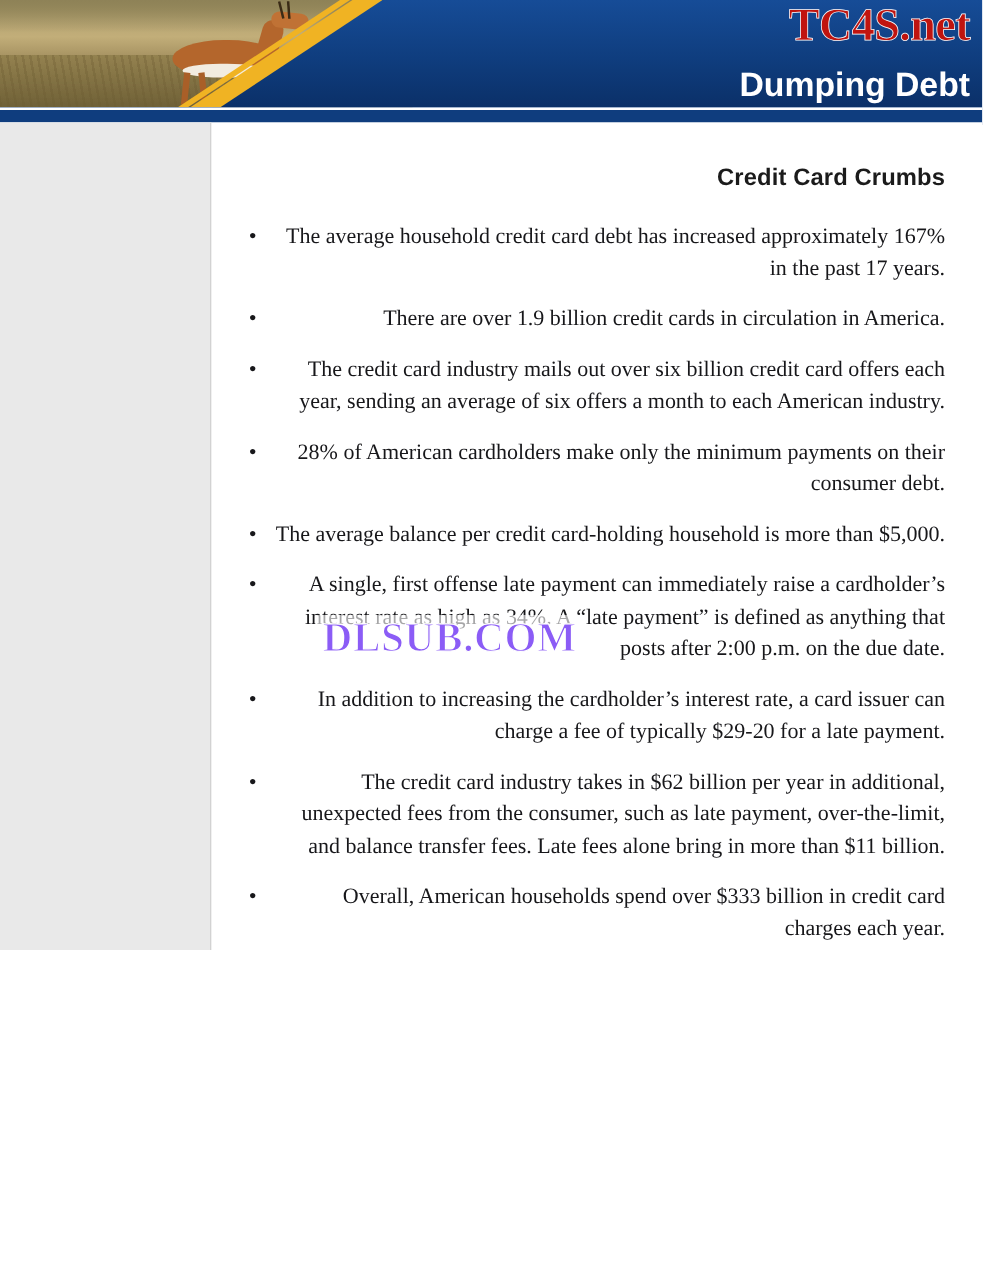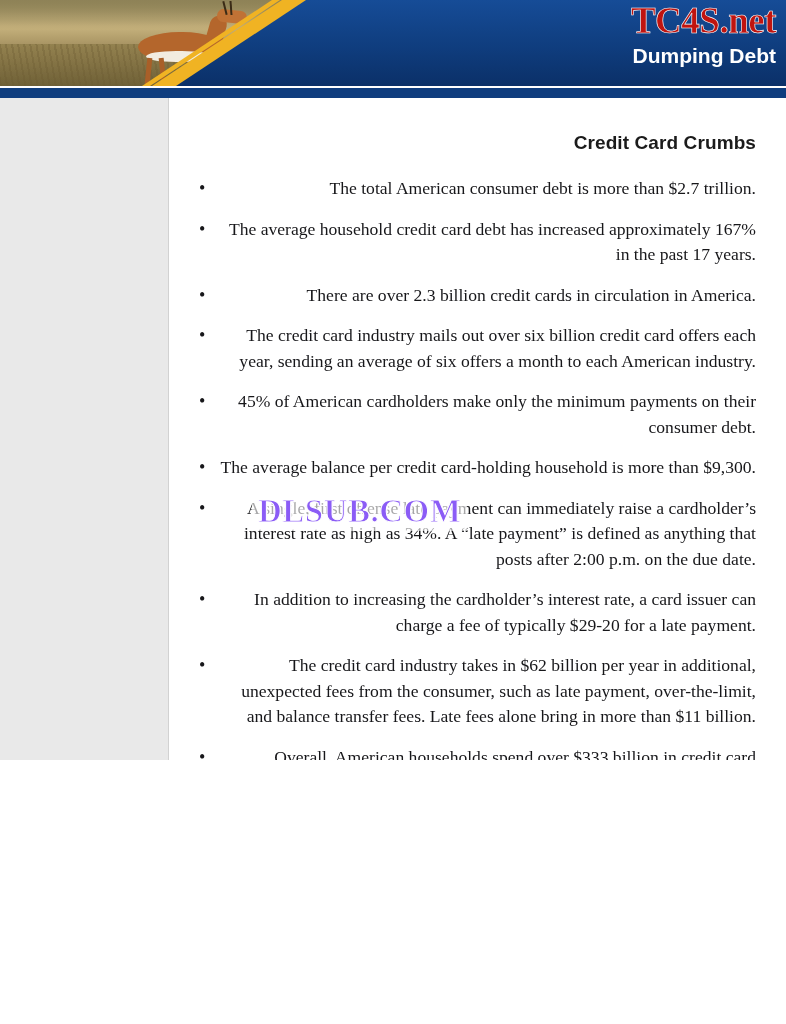--- a/index.html
+++ b/index.html
@@ -170,24 +170,24 @@
   }
   .brand-name {
     font-family: "Liberation Serif", serif;
     font-weight: bold;
     font-size: 37px;
     color: #c0140f;
     -webkit-text-stroke: 0.6px #ffffff;
     letter-spacing: -0.5px;
   }
   .brand-sub {
-    margin-top: 6px;
+    margin-top: 16px;
     font-family: "Liberation Sans", sans-serif;
     font-weight: bold;
-    font-size: 21px;
+    font-size: 27px;
     color: #ffffff;
     letter-spacing: 0px;
   }
   .header-rule {
     position: absolute;
     top: 86px;
     left: 0;
     width: 786px;
     height: 10px;
     background: #0f3d7e;
@@ -311,26 +311,25 @@
       <div class="brand-sub">Dumping Debt</div>
     </div>
   </div>
   <div class="header-rule"></div>
 
   <div class="body-area">
     <div class="left-rail"></div>
     <div class="content">
       <h1 class="doc-title">Credit Card Crumbs</h1>
       <ul class="bullets">
-        <li>The total American consumer debt is more than $2.7 trillion.</li>
         <li>The average household credit card debt has increased approximately 167% in the past 17 years.</li>
-        <li>There are over 2.3 billion credit cards in circulation in America.</li>
+        <li>There are over 1.9 billion credit cards in circulation in America.</li>
         <li>The credit card industry mails out over six billion credit card offers each year, sending an average of six offers a month to each American industry.</li>
-        <li>45% of American cardholders make only the minimum payments on their consumer debt.</li>
-        <li>The average balance per credit card-holding household is more than $9,300.</li>
+        <li>28% of American cardholders make only the minimum payments on their consumer debt.</li>
+        <li>The average balance per credit card-holding household is more than $5,000.</li>
         <li>A single, first offense late payment can immediately raise a cardholder’s interest rate as high as 34%. A “late payment” is defined as anything that posts after 2:00 p.m. on the due date.</li>
         <li>In addition to increasing the cardholder’s interest rate, a card issuer can charge a fee of typically $29-20 for a late payment.</li>
         <li>The credit card industry takes in $62 billion per year in additional, unexpected fees from the consumer, such as late payment, over-the-limit, and balance transfer fees. Late fees alone bring in more than $11 billion.</li>
         <li>Overall, American households spend over $333 billion in credit card charges each year.</li>
       </ul>
     </div>
   </div>
 
   <div class="watermark-dlsub">DLSUB.COM</div>
   <div class="watermark-traders">TradersXtreme.com</div>

